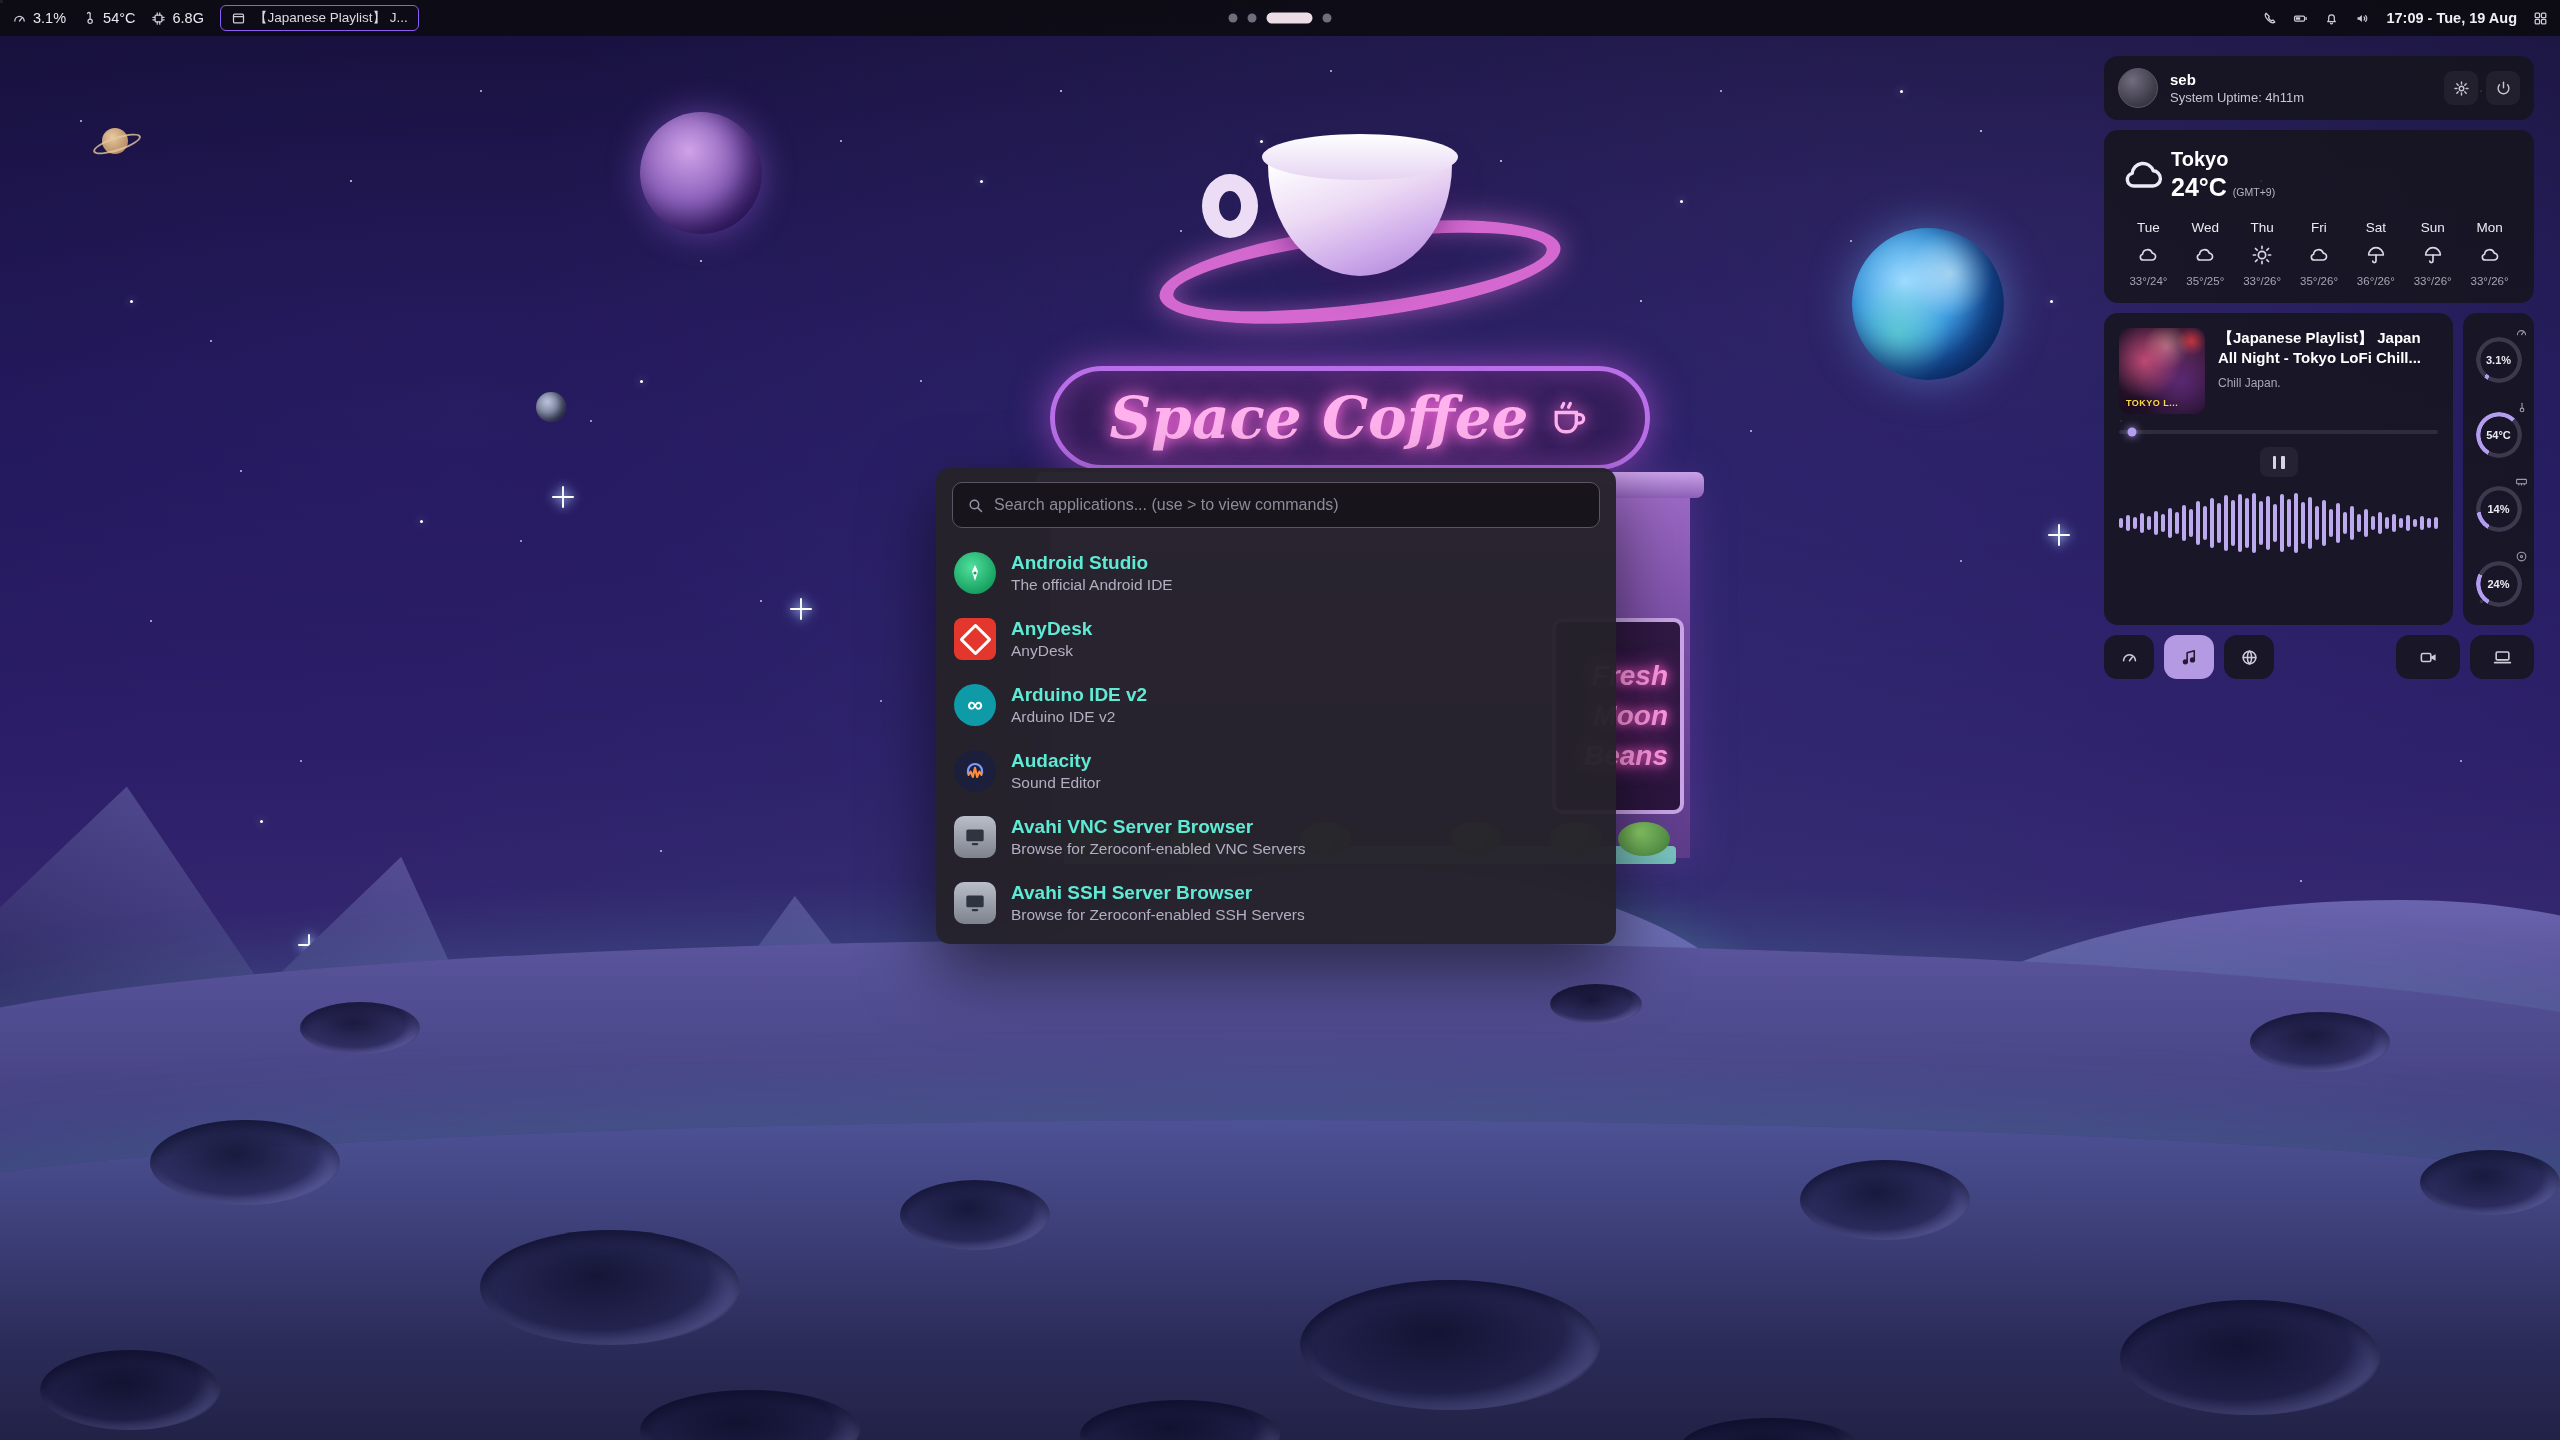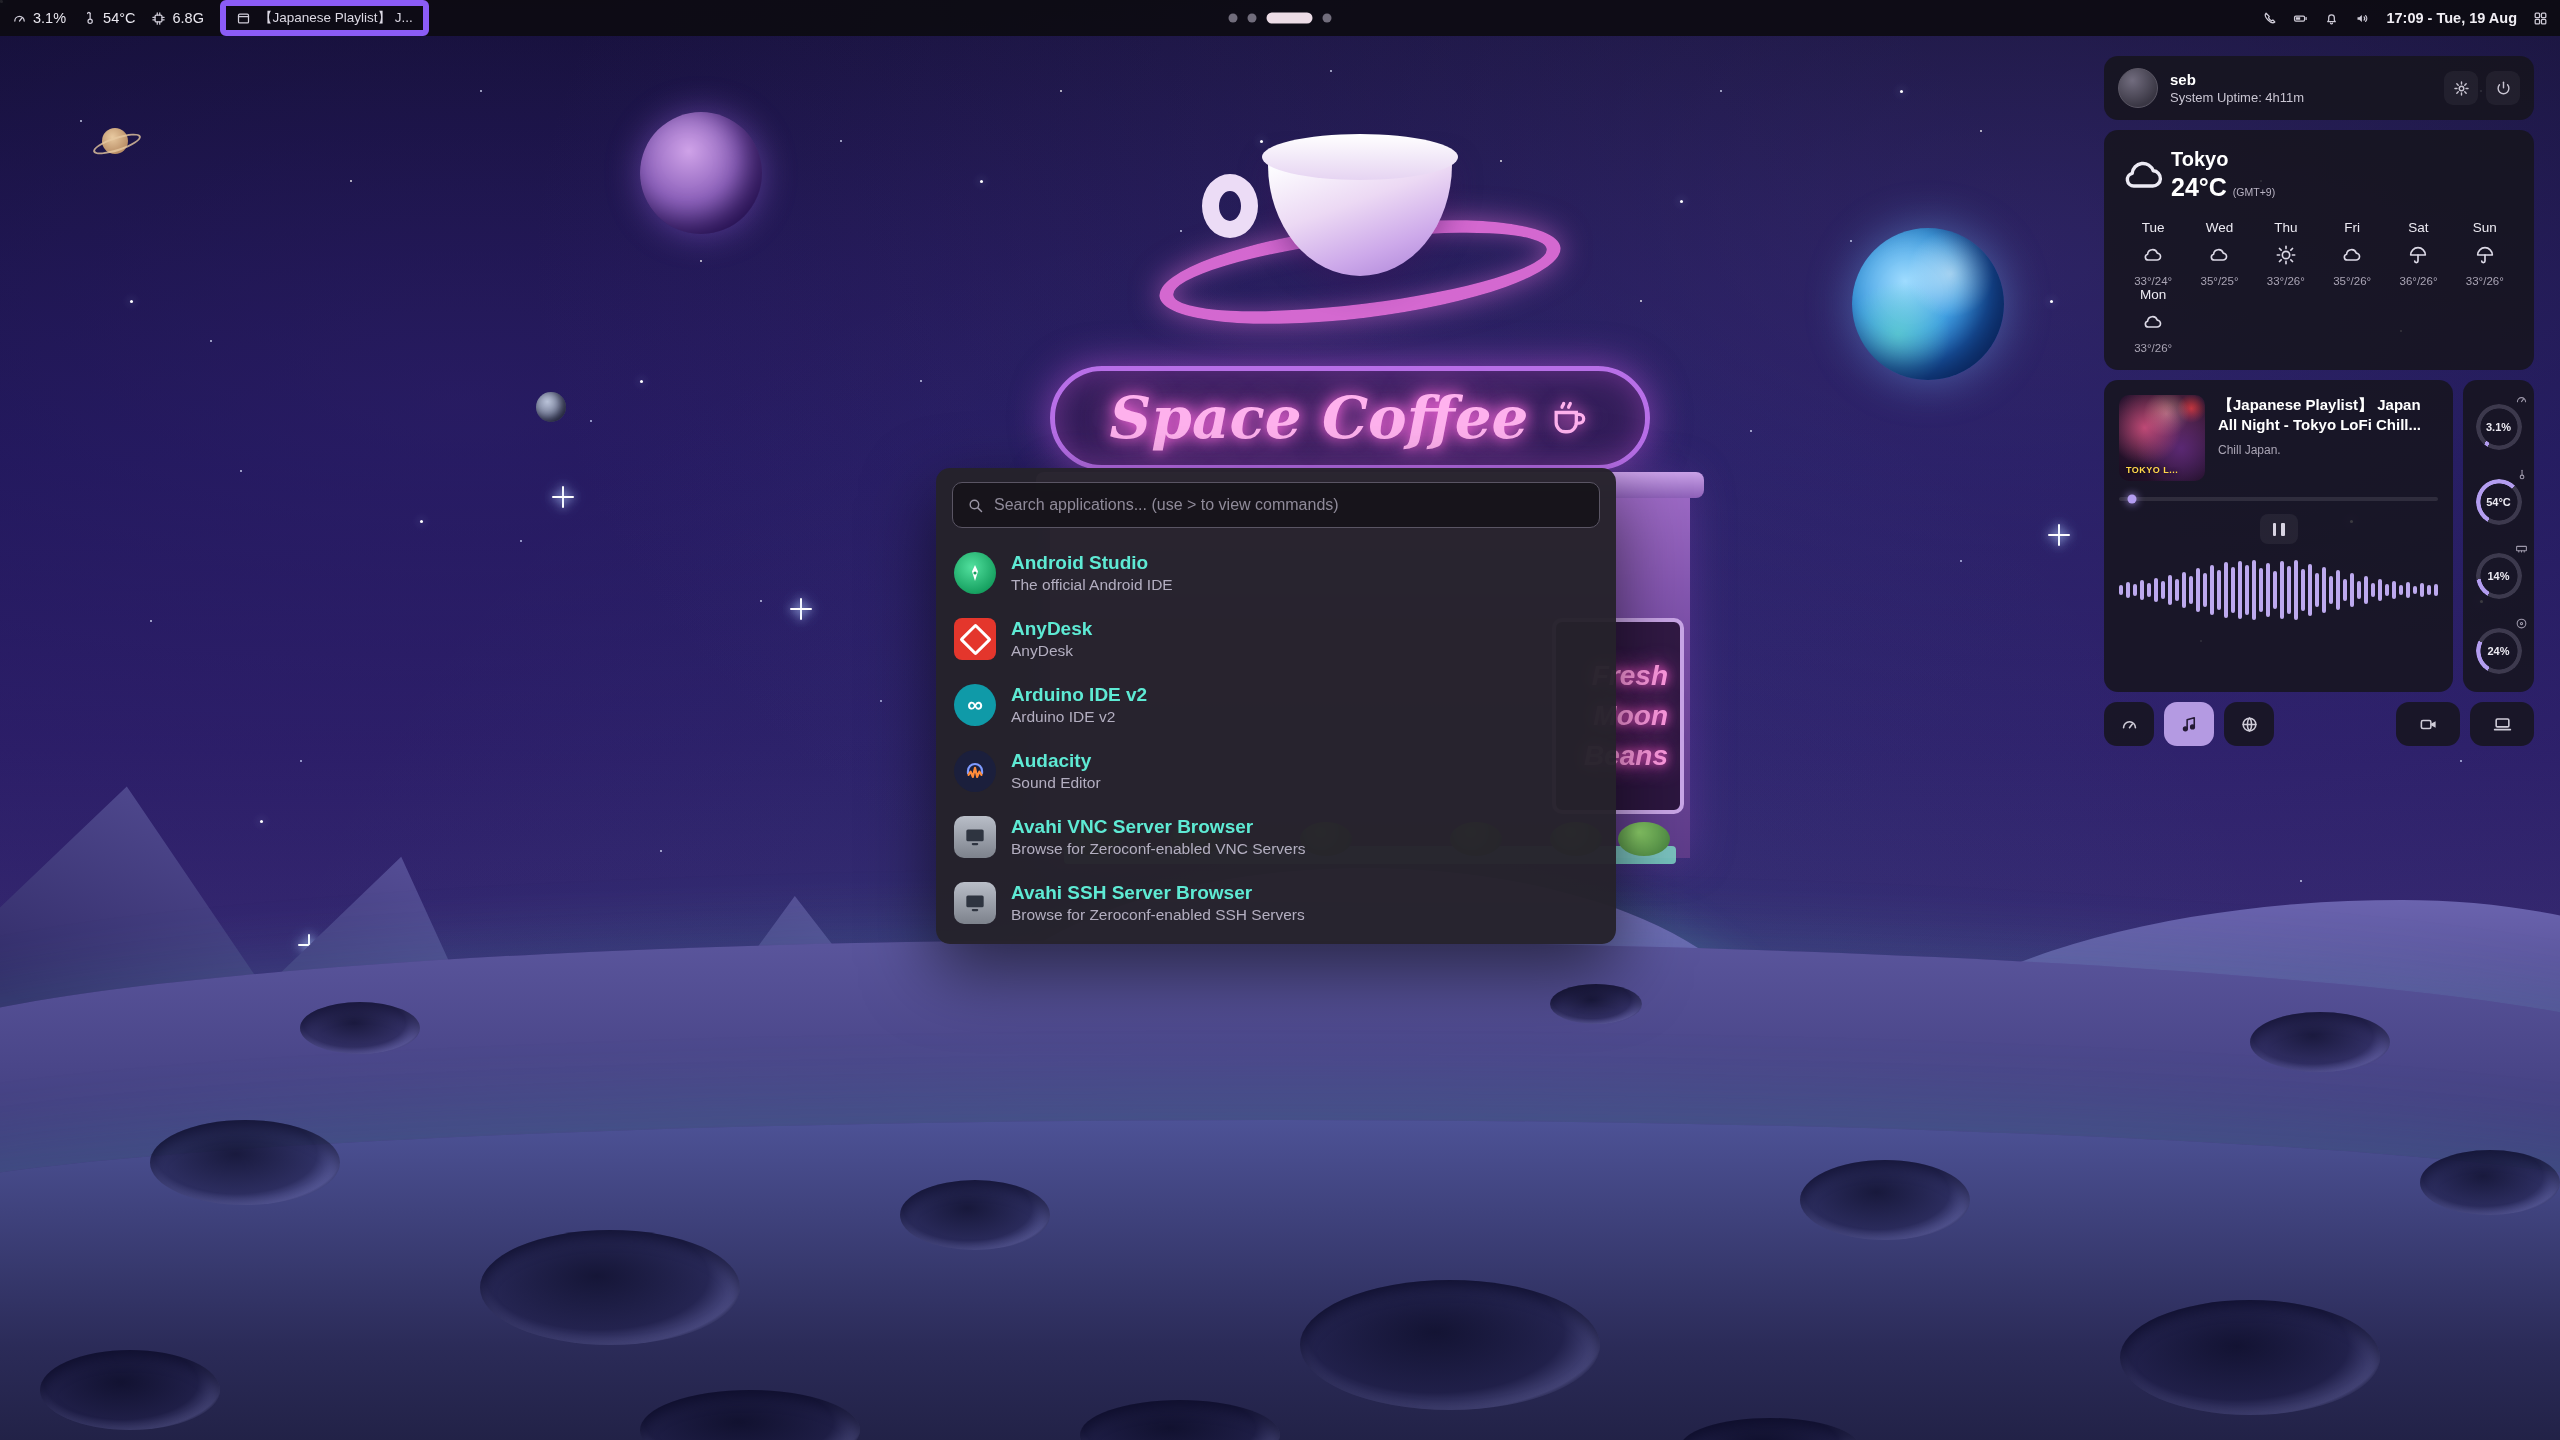--- a/index.html
+++ b/index.html
@@ -111,21 +111,21 @@
   .bush { position:absolute; bottom:2px; width:52px; height:34px; border-radius:50%;
     background:radial-gradient(circle at 40% 30%,#90d46c,#3f7a3a); }
 
   
   .topbar { position:absolute; left:0; top:0; width:2560px; height:36px; z-index:50;
     background:rgba(12,11,17,.9); display:flex; align-items:center; justify-content:space-between;
     padding:0 12px; font-size:14.5px; }
   .topbar-left,.topbar-right { display:flex; align-items:center; gap:16px; }
   .stat { display:flex; align-items:center; gap:6px; color:#e9e7ef; }
   .ti { width:15px; height:15px; stroke:#cfccd8; fill:none; stroke-width:2; stroke-linecap:round; stroke-linejoin:round; flex:none; }
-  .playlist-chip { display:flex; align-items:center; gap:8px; border:6px solid #8b5cf6; border-radius:6px;
+  .playlist-chip { display:flex; align-items:center; gap:8px; border:1px solid #8b5cf6; border-radius:6px;
     padding:3px 10px; color:#dcd9e4; font-size:13.5px; cursor:pointer; }
   .ws-dots { position:absolute; left:50%; top:50%; transform:translate(-50%,-50%);
     display:flex; align-items:center; gap:10px; }
   .ws-dot { width:9px; height:9px; border-radius:50%; background:#716d7c; cursor:pointer; }
   .ws-pill { width:46px; height:11px; border-radius:6px; background:#ecdce6; cursor:pointer; }
   .clock { font-weight:700; color:#f0eef4; white-space:nowrap; }
 
   
   .launcher { position:absolute; left:936px; top:468px; width:680px; z-index:40;
     background:rgba(37,34,42,.97); border-radius:14px; padding:14px 0 8px;
@@ -167,21 +167,21 @@
     color:#c9c5d2; background:rgba(255,255,255,.05); cursor:pointer; }
   .icon-btn svg { width:17px; height:17px; stroke:currentColor; fill:none; stroke-width:2; stroke-linecap:round; }
 
   .weather-card { padding:18px 16px 16px; }
   .weather-head { display:flex; align-items:center; gap:3px; }
   .big-cloud { color:#eceaf4; }
   .weather-city { font-weight:700; font-size:20px; }
   .weather-temp-row { display:flex; align-items:baseline; gap:6px; margin-top:2px; }
   .weather-temp { font-weight:700; font-size:25px; }
   .weather-tz { font-size:10.5px; color:#b9b4c4; }
-  .forecast { display:grid; grid-template-columns:repeat(6,1fr); margin-top:18px; text-align:center; }
+  .forecast { display:grid; grid-template-columns:repeat(7,1fr); margin-top:18px; text-align:center; }
   .fc-col { display:flex; flex-direction:column; align-items:center; gap:9px; }
   .fc-day { font-size:13.5px; color:#eceaf2; }
   .fc-col svg { width:22px; height:22px; stroke:#dcd9e6; fill:none; stroke-width:1.8; stroke-linecap:round; stroke-linejoin:round; }
   .fc-temps { font-size:11.5px; color:#a9a4b4; white-space:nowrap; }
 
   .music-row { display:flex; gap:10px; }
   .music-card { flex:1; padding:15px; display:flex; flex-direction:column; min-height:312px; }
   .music-top { display:flex; gap:13px; }
   .album { width:86px; height:86px; border-radius:10px; flex:none; position:relative; overflow:hidden;
     background:radial-gradient(circle at 60% 28%,#5c2742,#2a1430 62%,#170c1e); }

